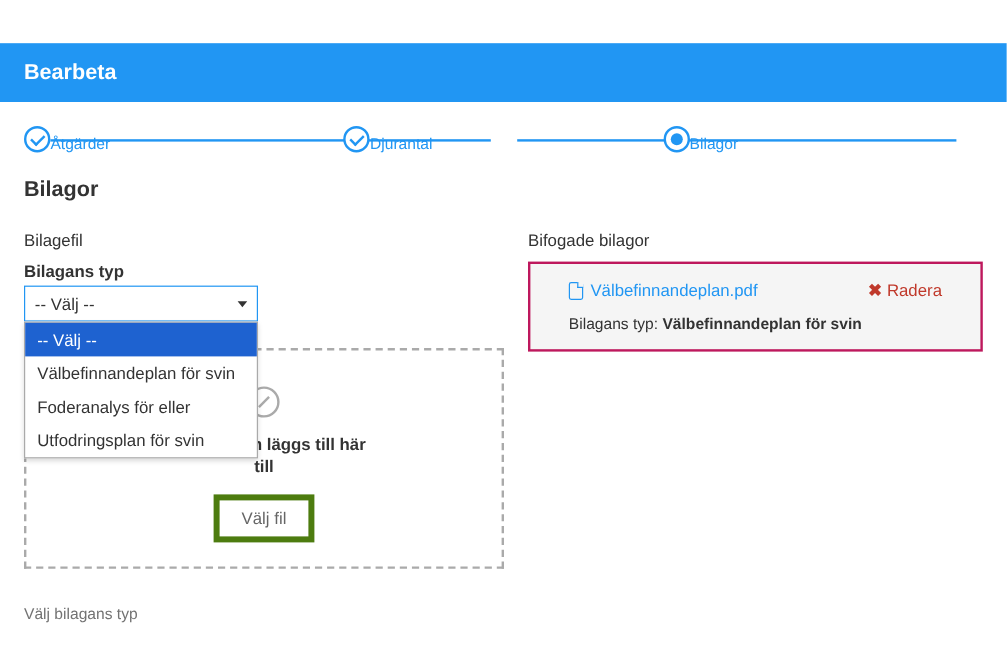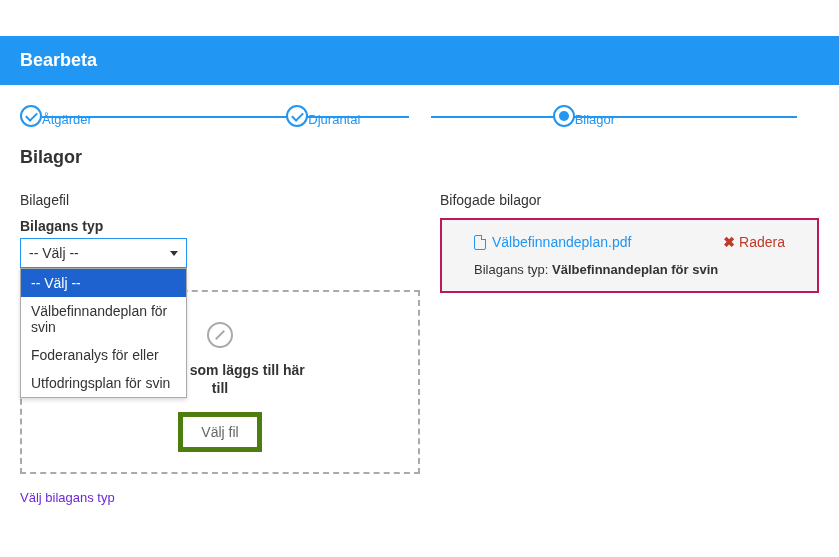--- a/index.html
+++ b/index.html
@@ -16,33 +16,33 @@
   .step-label { color: #2196f3; font-size: 13px; margin-top: 6px; }
   .step-line { position: absolute; top: 11px; height: 2px; background: #2196f3; z-index: 1; }
   .line1 { left: 22px; right: calc(50% + 11px); }
   .line2 { left: calc(50% + 11px); right: 22px; }
   .section-title { font-size: 18px; font-weight: bold; margin: 10px 0 24px 0; }
   .columns { display: flex; gap: 20px; }
   .col-left { flex: 0 0 400px; }
   .col-right { flex: 1; }
   .sub-heading { font-weight: normal; font-size: 14px; margin-bottom: 10px; }
   .field-label { font-weight: bold; font-size: 14px; margin-bottom: 4px; }
-  .select-wrap { position: relative; width: 167px; }
+  .select-wrap { position: relative; width: 195px; }
   .select-box { border: 1px solid #2196f3; width: 100%; height: 30px; padding: 0 8px; display: flex; align-items: center; justify-content: space-between; background: #fff; cursor: pointer; font-size: 14px; }
   .caret { width: 0; height: 0; border-left: 4px solid transparent; border-right: 4px solid transparent; border-top: 5px solid #333; }
   .dropdown { position: absolute; top: 30px; left: 0; width: 100%; border: 1px solid #aaa; background: #fff; z-index: 10; box-shadow: 0 2px 4px rgba(0,0,0,0.15); }
   .dropdown-item { padding: 6px 10px; font-size: 14px; cursor: pointer; }
   .dropdown-item.selected { background: #1e62d0; color: #fff; }
   .dropzone { margin-top: 22px; border: 2px dashed #aaa; padding: 30px 10px 20px 10px; text-align: center; color: #555; }
   .dz-icon { width: 26px; height: 26px; border: 2px solid #aaa; border-radius: 50%; margin: 0 auto 14px auto; position: relative; }
   .dz-icon::before { content: ""; position: absolute; top: 50%; left: 50%; width: 2px; height: 12px; background: #aaa; transform: translate(-50%,-50%) rotate(45deg); }
   .dz-text { font-weight: bold; font-size: 14px; color: #333; }
   .dz-sub { font-weight: bold; font-size: 14px; color: #333; margin-top: 2px; }
   .choose-btn { display: inline-block; margin-top: 16px; border: 5px solid #4d7c0f; background: #fff; color: #666; padding: 7px 18px; font-size: 14px; cursor: pointer; text-align: center; }
-  .hint { color: #6d28d9; font-size: 13px; margin-top: 16px; }
+  .hint { color: #737373; font-size: 13px; margin-top: 30px; }
   .att-box { border: 2px solid #be185d; background: #f5f5f5; padding: 14px 32px; }
   .att-row { display: flex; justify-content: space-between; align-items: center; margin-bottom: 12px; }
   .att-file { display: flex; align-items: center; gap: 6px; color: #2196f3; cursor: pointer; }
   .file-icon { width: 12px; height: 15px; border: 1.5px solid #2196f3; border-radius: 2px; position: relative; }
   .file-icon::after { content: ""; position: absolute; top: -1px; right: -1px; width: 4px; height: 4px; background: #f5f5f5; border-left: 1.5px solid #2196f3; border-bottom: 1.5px solid #2196f3; }
   .delete-link { display: flex; align-items: center; gap: 4px; color: #c0392b; cursor: pointer; font-size: 14px; }
   .x-icon { font-weight: bold; }
   .att-type { font-size: 13px; color: #333; }
   .att-type-val { font-weight: bold; }
   .footer { background: #f2f2f2; padding: 16px 20px; display: flex; justify-content: space-between; align-items: center; margin-top: 32px; }

